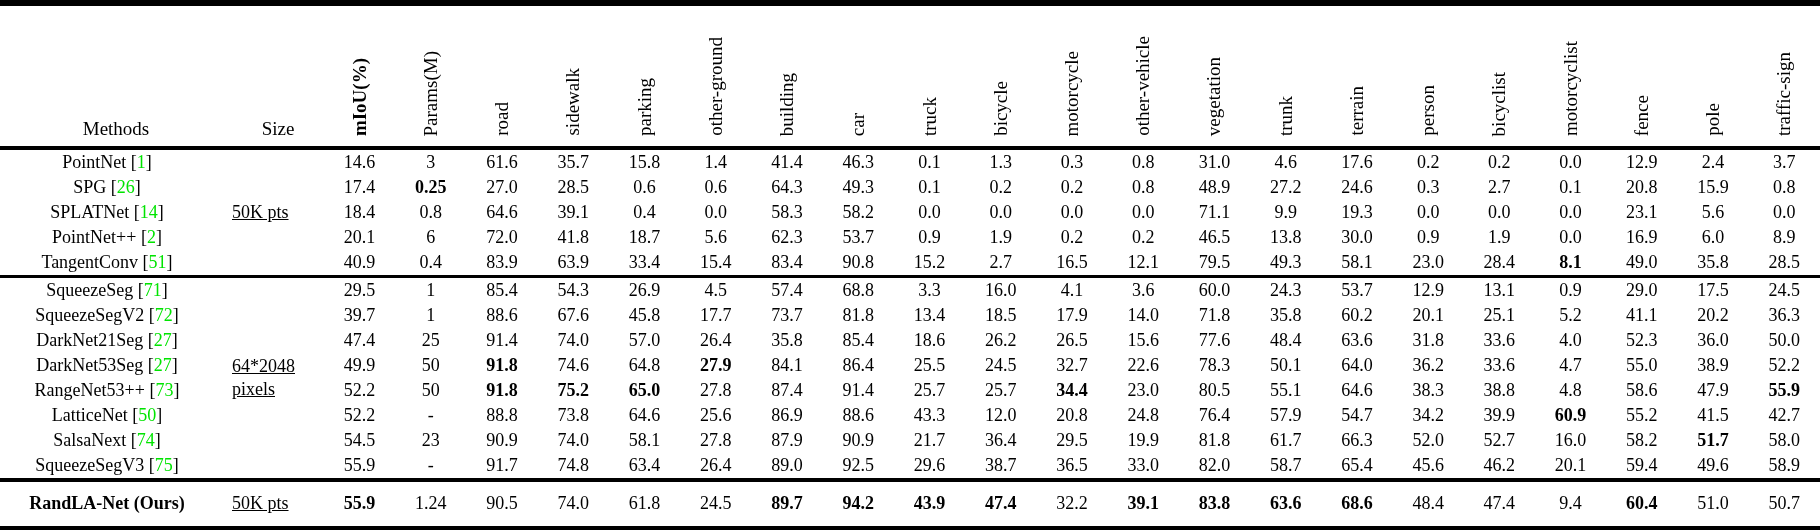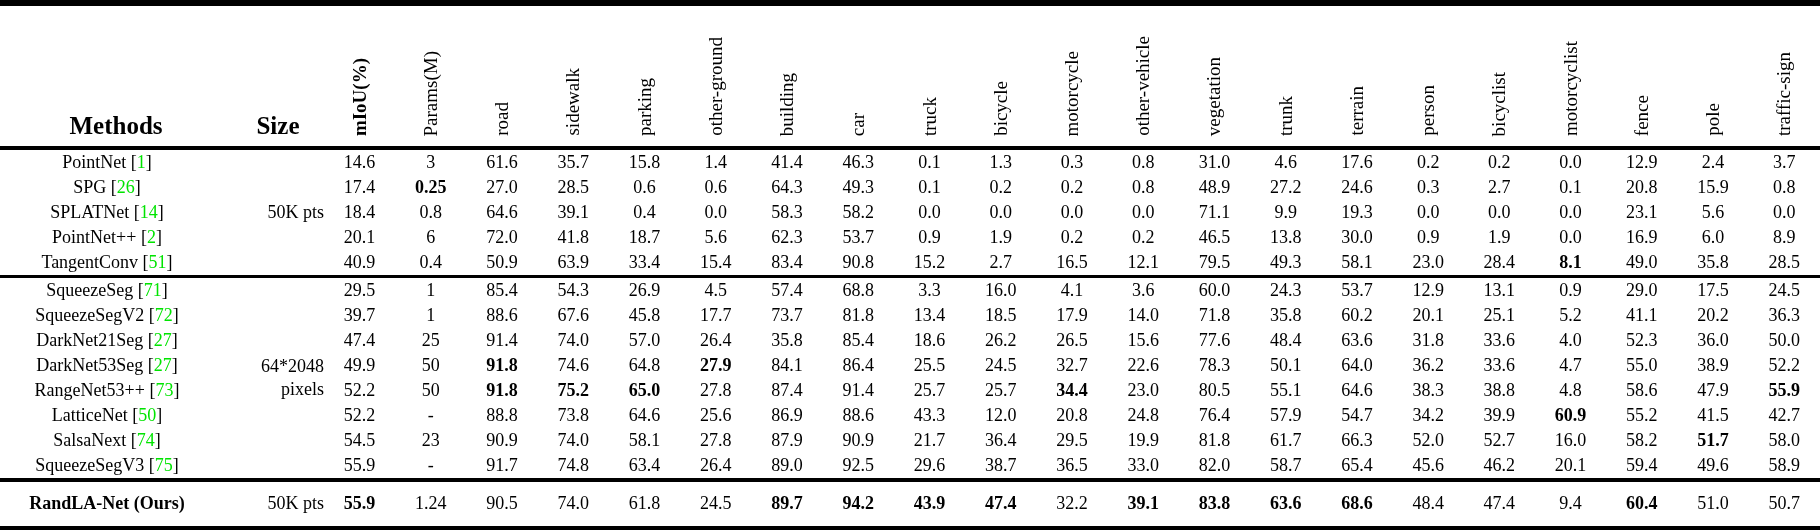--- a/index.html
+++ b/index.html
@@ -3,28 +3,28 @@
 <meta charset="utf-8">
 <style>
   html,body{margin:0;padding:0;background:#fff;}
   body{width:1820px;height:530px;overflow:hidden;font-family:"Liberation Serif",serif;color:#000;}
   table{border-collapse:collapse;width:1820px;table-layout:fixed;
         border-top:6px solid #000;border-bottom:4px solid #000;}
   col.c-methods{width:232px;}
   col.c-size{width:92px;}
   thead{border-bottom:4px solid #000;}
   thead th{vertical-align:bottom;font-weight:normal;height:130px;padding:4px 0 6px 0;}
-  th.h-flat{font-size:25px;text-align:center;font-weight:bold;}
+  th.h-flat{font-size:19px;text-align:center;}
   .rot{display:inline-block;writing-mode:vertical-rl;transform:rotate(180deg);
        font-size:19px;line-height:1.05;white-space:nowrap;}
   .b{font-weight:bold;}
   td{text-align:center;font-size:18px;line-height:25px;padding:0;
      overflow:hidden;white-space:nowrap;}
   td.method{text-align:center;padding-right:18px;}
-  td.size{text-align:right;white-space:pre-line;line-height:23px;vertical-align:middle;}
+  td.size{text-align:left;white-space:pre-line;line-height:23px;vertical-align:middle;text-decoration:underline;}
   .cite{color:var(--green,#00e400);}
   tbody.group-mid{border-top:3px solid #000;}
   tbody.group-final{border-top:4px solid #000;padding-left:36px;}
   tbody.group-final td{padding:9px 0 10px 0;}
   tbody.group-final td.method{padding-right:18px;}
 </style>
 </head>
 <body>
 
 <table>
@@ -154,21 +154,21 @@
         <td class="num">1.9</td>
         <td class="num">0.0</td>
         <td class="num">16.9</td>
         <td class="num">6.0</td>
         <td class="num">8.9</td>
       </tr>
       <tr>
         <td class="method">TangentConv [<span class="cite">51</span>]</td>
         <td class="num">40.9</td>
         <td class="num">0.4</td>
-        <td class="num">50.9</td>
+        <td class="num">83.9</td>
         <td class="num">63.9</td>
         <td class="num">33.4</td>
         <td class="num">15.4</td>
         <td class="num">83.4</td>
         <td class="num">90.8</td>
         <td class="num">15.2</td>
         <td class="num">2.7</td>
         <td class="num">16.5</td>
         <td class="num">12.1</td>
         <td class="num">79.5</td>

